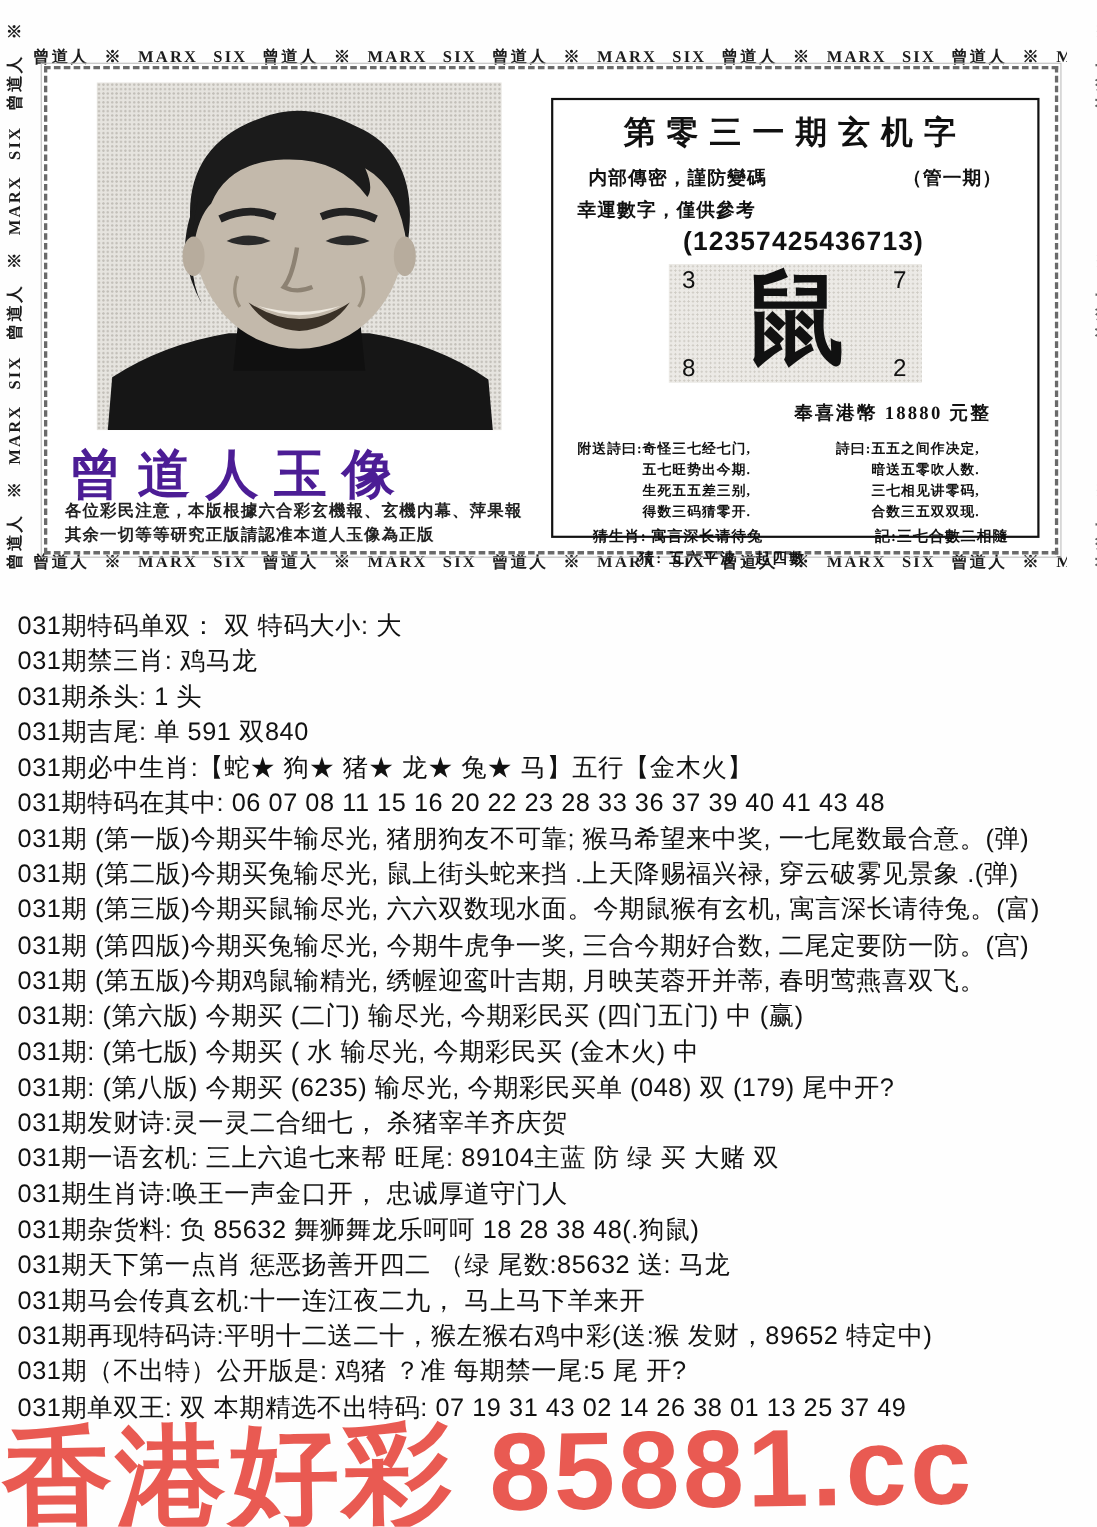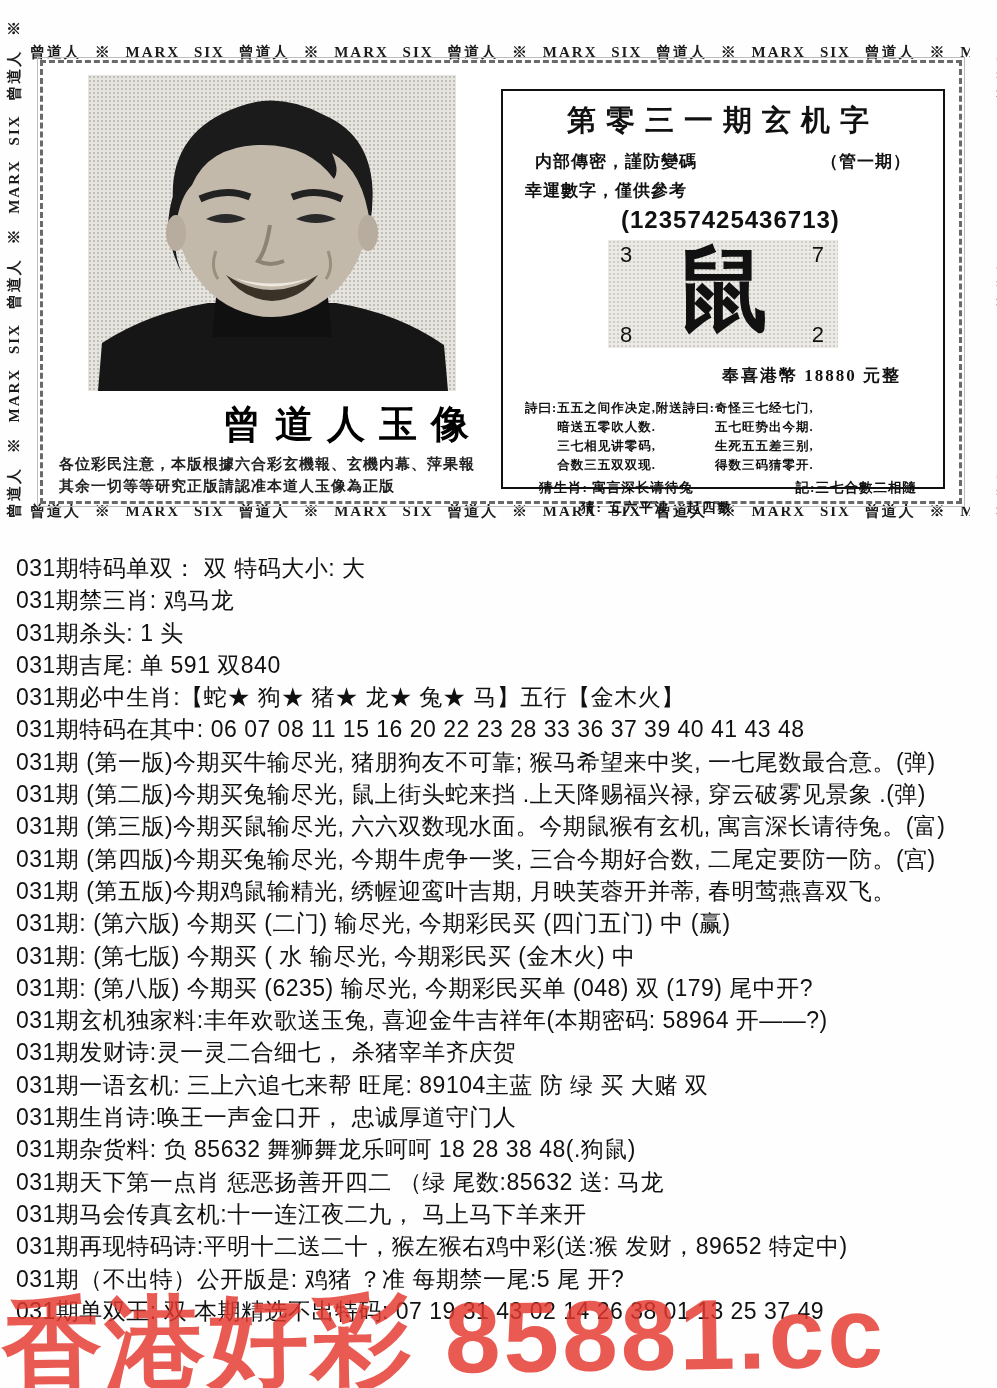--- a/index.html
+++ b/index.html
@@ -26,23 +26,23 @@
   }
   
   .photo{
     position:absolute;left:45px;top:12px;width:368px;height:316px;
     background-color:#e6e4df;
     background-image:radial-gradient(#c2bfb8 1px, transparent 1.2px);
     background-size:4px 4px;
   }
   .photo svg{display:block;width:100%;height:100%;}
   .caption{
-    position:absolute;left:20px;top:336px;width:420px;text-align:right;
-    font-family:"Liberation Serif", serif;font-weight:bold;font-size:38px;
-    letter-spacing:14px;color:#000000;
+    position:absolute;left:20px;top:336px;width:420px;text-align:left;
+    font-family:"Liberation Serif", serif;font-weight:bold;font-size:48px;
+    letter-spacing:14px;color:#4c1d95;
   }
   .photo-note{
     position:absolute;left:16px;width:450px;font-size:15px;font-weight:bold;
     color:#222;letter-spacing:1px;
   }
   #note1{top:392px;}
   #note2{top:414px;}
   
   .panel{
     position:absolute;left:458px;top:26px;width:440px;height:396px;
@@ -175,36 +175,36 @@
       <span class="corner tl">3</span>
       <span class="corner tr">7</span>
       <span class="corner bl">8</span>
       <span class="corner br">2</span>
       <div class="zodiac-char">鼠</div>
     </div>
 
     <div class="prize">奉喜港幣 18880 元整</div>
 
     <div class="poems">
+      <div class="poem-col left">
+        <span class="label">附送詩曰:</span>
+        <div class="lines">
+            <div>奇怪三七经七门,</div>
+            <div>五七旺势出今期.</div>
+            <div>生死五五差三别,</div>
+            <div>得数三码猜零开.</div>
+          </div>
+      </div>
       <div class="poem-col right">
         <span class="label">詩曰:</span>
         <div class="lines">
             <div>五五之间作决定,</div>
             <div>暗送五零吹人数.</div>
             <div>三七相见讲零码,</div>
             <div>合数三五双双现.</div>
-          </div>
-      </div>
-      <div class="poem-col left">
-        <span class="label">附送詩曰:</span>
-        <div class="lines">
-            <div>奇怪三七经七门,</div>
-            <div>五七旺势出今期.</div>
-            <div>生死五五差三别,</div>
-            <div>得数三码猜零开.</div>
           </div>
       </div>
     </div>
 
     <div class="guess-row">
       <span>猜生肖: 寓言深长请待兔</span>
       <span>記:三七合數二相隨</span>
     </div>
     <div class="guess-line">猜: 五六平波 , 起四數</div>
   </div>
@@ -218,21 +218,20 @@
     <div class="body-line">031期必中生肖:【蛇★ 狗★ 猪★ 龙★ 兔★ 马】五行【金木火】</div>
     <div class="body-line">031期特码在其中: 06 07 08 11 15 16 20 22 23 28 33 36 37 39 40 41 43 48</div>
     <div class="body-line">031期 (第一版)今期买牛输尽光, 猪朋狗友不可靠; 猴马希望来中奖, 一七尾数最合意。(弹)</div>
     <div class="body-line">031期 (第二版)今期买兔输尽光, 鼠上街头蛇来挡 .上天降赐福兴禄, 穿云破雾见景象 .(弹)</div>
     <div class="body-line">031期 (第三版)今期买鼠输尽光, 六六双数现水面。今期鼠猴有玄机, 寓言深长请待兔。(富)</div>
     <div class="body-line">031期 (第四版)今期买兔输尽光, 今期牛虎争一奖, 三合今期好合数, 二尾定要防一防。(宫)</div>
     <div class="body-line">031期 (第五版)今期鸡鼠输精光, 绣幄迎鸾叶吉期, 月映芙蓉开并蒂, 春明莺燕喜双飞。</div>
     <div class="body-line">031期: (第六版) 今期买 (二门) 输尽光, 今期彩民买 (四门五门) 中 (赢)</div>
     <div class="body-line">031期: (第七版) 今期买 ( 水 输尽光, 今期彩民买 (金木火) 中</div>
     <div class="body-line">031期: (第八版) 今期买 (6235) 输尽光, 今期彩民买单 (048) 双 (179) 尾中开?</div>
-    <div class="body-line">031期玄机独家料:丰年欢歌送玉兔, 喜迎金牛吉祥年(本期密码: 58964 开——?)</div>
     <div class="body-line">031期发财诗:灵一灵二合细七， 杀猪宰羊齐庆贺</div>
     <div class="body-line">031期一语玄机: 三上六追七来帮 旺尾: 89104主蓝 防 绿 买 大赌 双</div>
     <div class="body-line">031期生肖诗:唤王一声金口开， 忠诚厚道守门人</div>
     <div class="body-line">031期杂货料: 负  85632   舞狮舞龙乐呵呵 18 28 38 48(.狗鼠)</div>
     <div class="body-line">031期天下第一点肖 惩恶扬善开四二  （绿  尾数:85632 送: 马龙</div>
     <div class="body-line">031期马会传真玄机:十一连江夜二九， 马上马下羊来开</div>
     <div class="body-line">031期再现特码诗:平明十二送二十，猴左猴右鸡中彩(送:猴 发财，89652 特定中)</div>
     <div class="body-line">031期（不出特）公开版是: 鸡猪 ？准 每期禁一尾:5 尾 开?</div>
     <div class="body-line">031期单双王: 双 本期精选不出特码: 07 19 31 43 02 14 26 38 01 13 25 37 49</div>
   </div>

